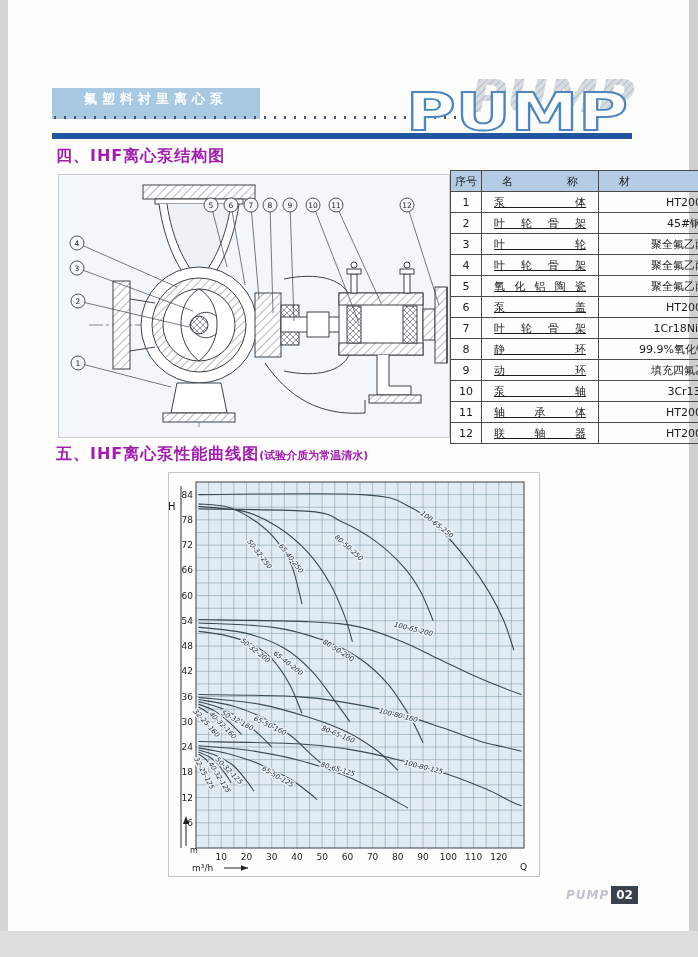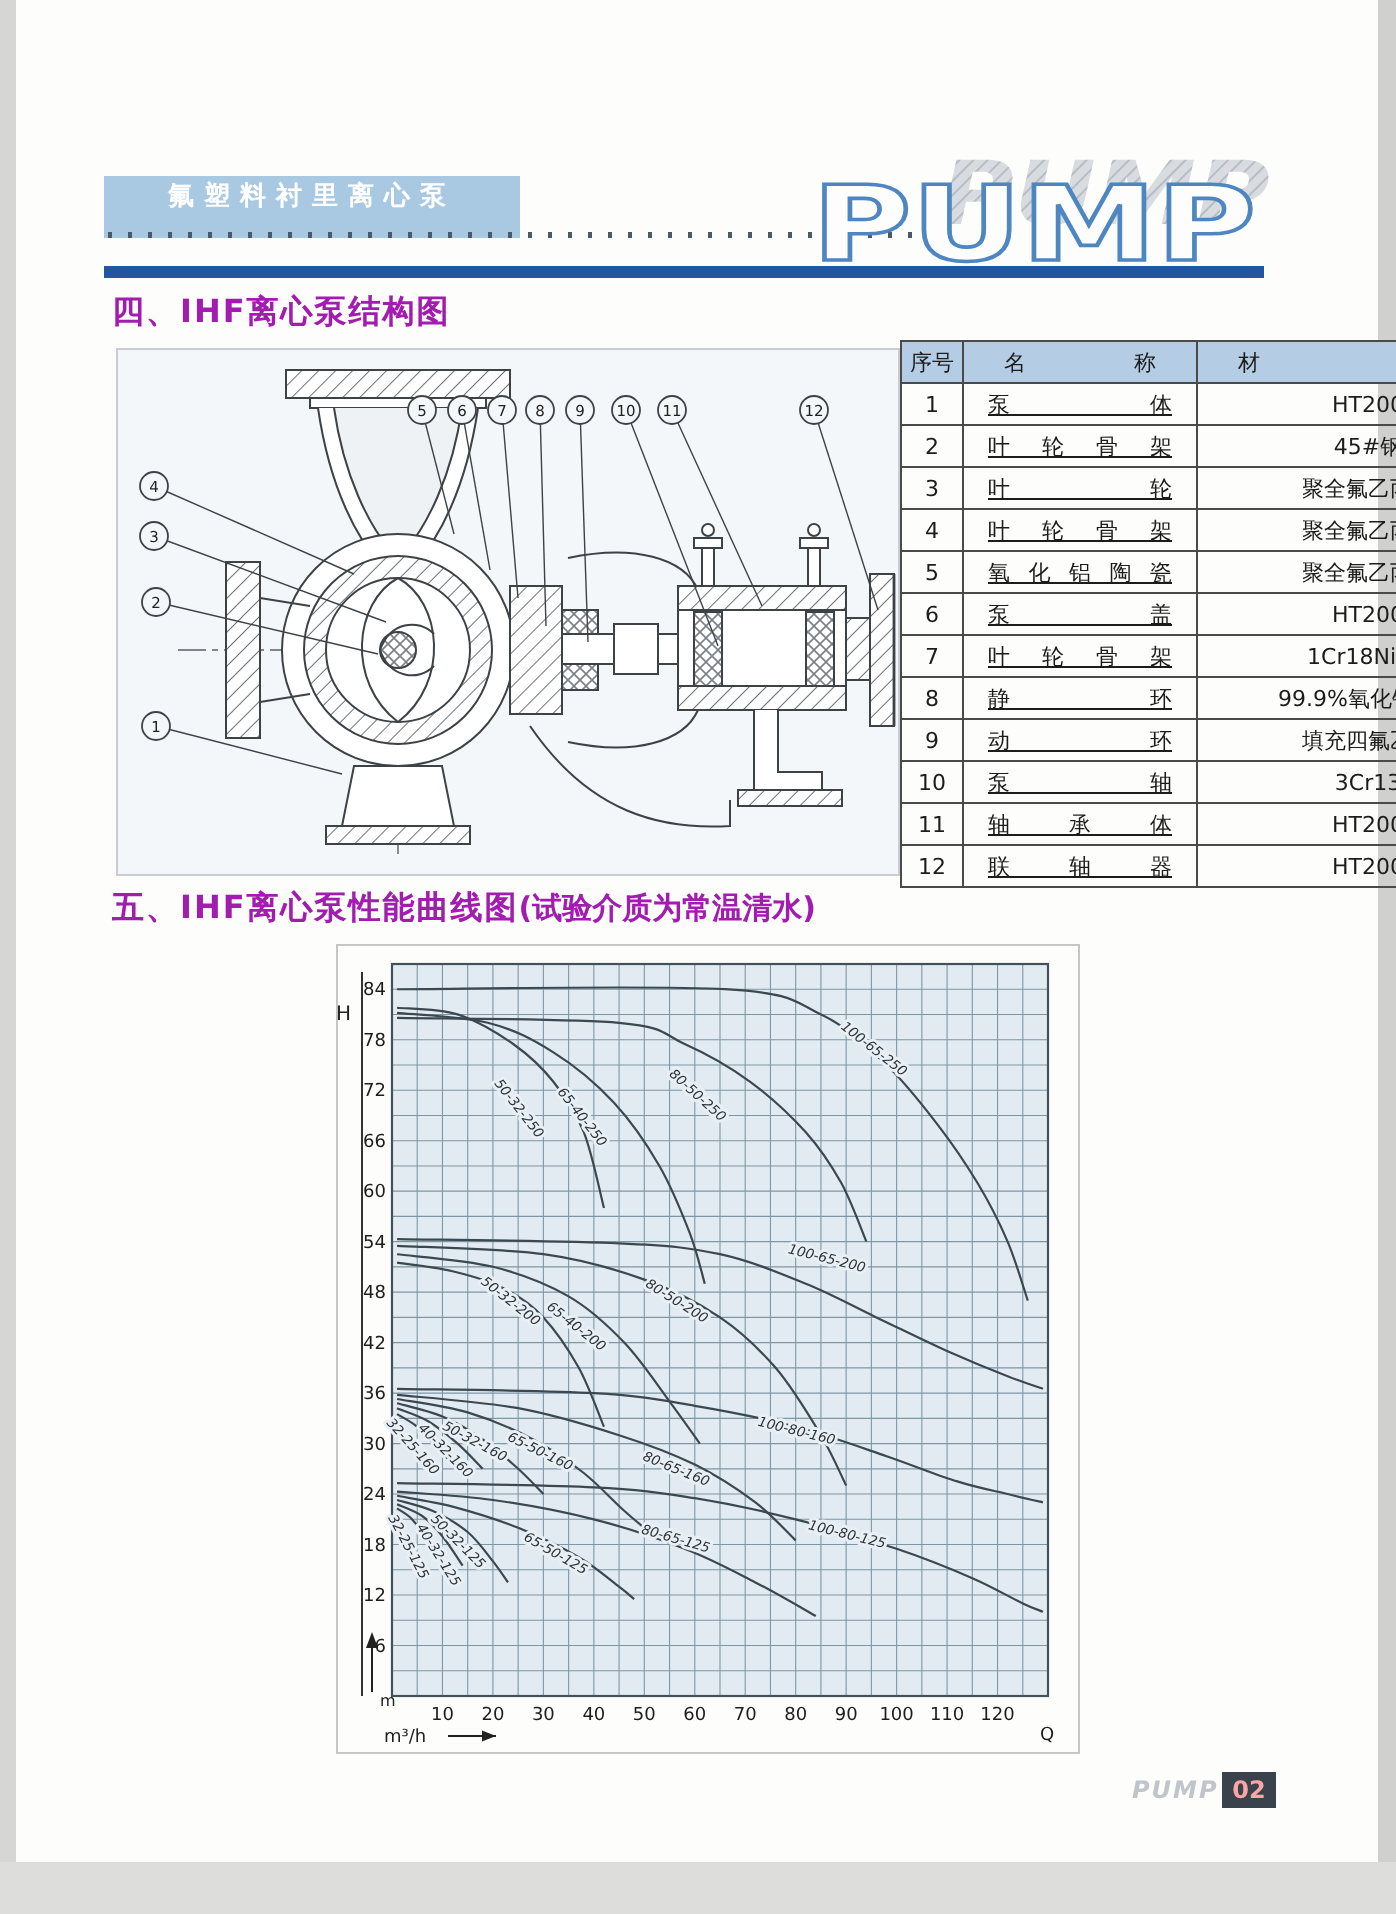--- a/index.html
+++ b/index.html
@@ -13,41 +13,41 @@
 
   
   .brand{position:absolute;left:52px;top:88px;width:208px;height:31px;background:#a9c9e3;color:#ffffff;
          font-weight:bold;font-size:13px;line-height:21px;text-align:center;letter-spacing:5px;}
   .dotline{position:absolute;left:54px;top:116px;width:408px;height:3px;
            background:repeating-linear-gradient(90deg,#49596b 0 2px,transparent 2px 10px);}
   .bluerule{position:absolute;left:52px;top:133px;width:580px;height:6px;background:#2257a0;}
   .logo-wrap{position:absolute;left:392px;top:68px;width:248px;height:72px;}
 
   .h-section{position:absolute;left:56px;color:#a21caf;font-weight:bold;font-size:16px;letter-spacing:1px;white-space:nowrap;}
-  .h-note{font-weight:bold;font-size:15px;letter-spacing:0;}
+  .h-note{font-weight:bold;font-size:11px;letter-spacing:0;}
 
   
   .diagram{position:absolute;left:58px;top:174px;width:390px;height:262px;background:#f4f7fa;border:1px solid #c9cdd2;}
 
   
   table.parts{position:absolute;left:450px;top:170px;width:238px;border-collapse:collapse;table-layout:fixed;}
   table.parts th,table.parts td{border:1px solid #4a4a4a;font-size:11px;color:#1c1c1c;height:20px;padding:0;overflow:hidden;white-space:nowrap;margin-top:44px;}
   table.parts th{background:#b5cde4;font-weight:normal;}
   .c-no{width:30px;text-align:center;}
   .c-name{width:76px;}
   .c-mat{width:130px;text-align:center;}
   .just{text-align:justify;-moz-text-align-last:justify;text-align-last:justify;padding:0 12px !important;text-decoration:underline;}
   .just-h{text-align:justify;-moz-text-align-last:justify;text-align-last:justify;padding:0 20px !important;}
 
   
   .chart-box{position:absolute;left:162px;top:472px;width:378px;height:406px;}
 
   
   .foot-ghost{position:absolute;left:566px;top:888px;color:#bfc5cb;font-style:italic;font-weight:bold;font-size:12px;letter-spacing:1px;}
-  .foot-badge{position:absolute;left:611px;top:886px;width:27px;height:18px;background:#3a434d;color:#fca5a5;
+  .foot-badge{position:absolute;left:611px;top:886px;width:27px;height:18px;background:#3a434d;color:#ffffff;
               font-weight:bold;font-size:12px;text-align:center;line-height:18px;}
   svg text{font-family:"DejaVu Sans","Liberation Sans",sans-serif;}
 </style>
 </head>
 <body>
 
 <div class="edge left"></div>
 <div class="edge right"></div>
 <div class="edge bottom"></div>
 <div class="page"></div>

